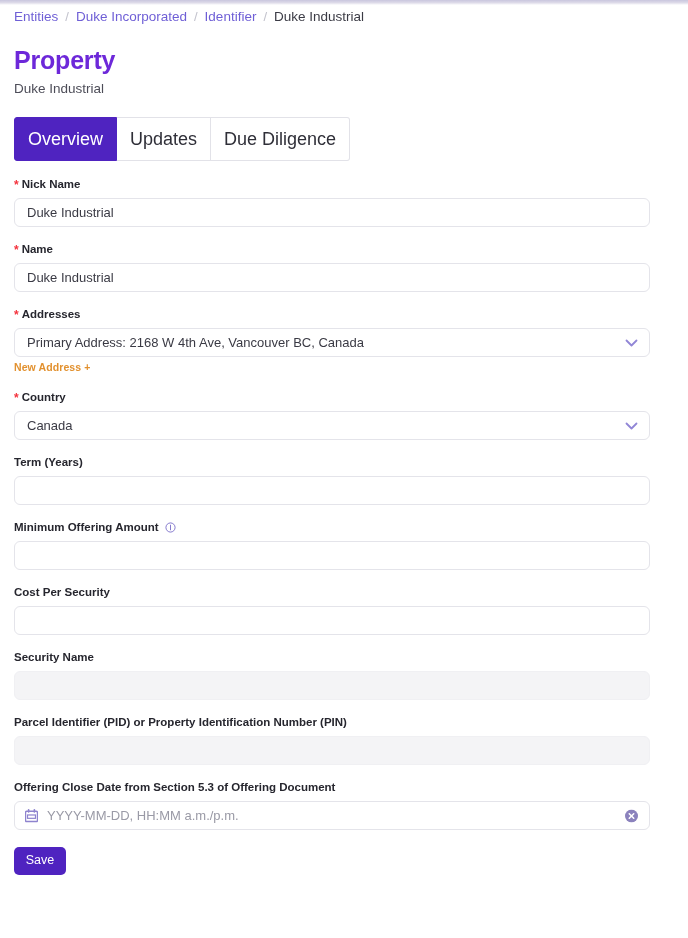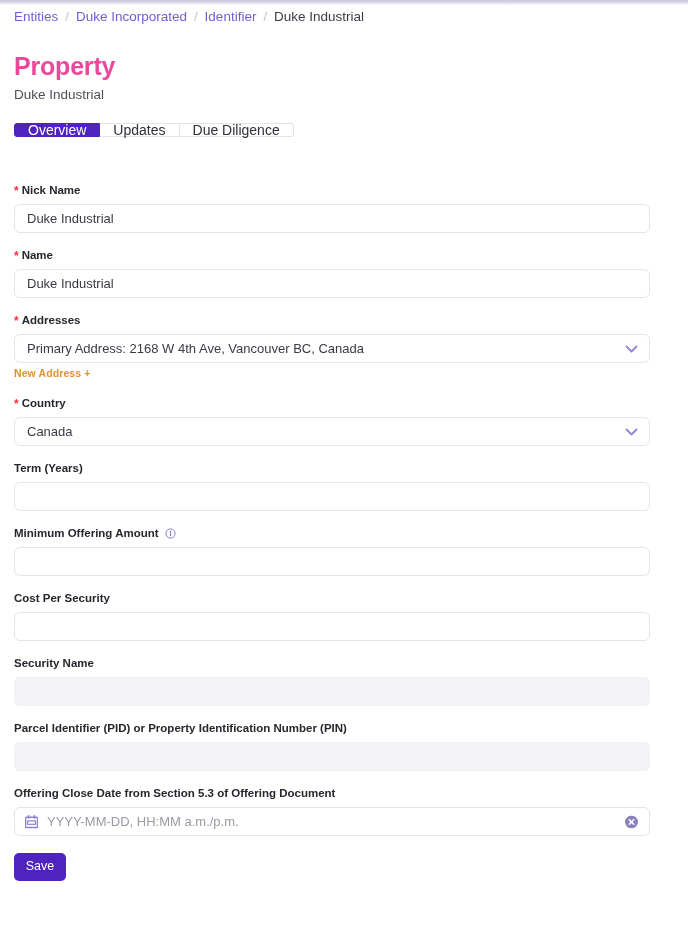--- a/index.html
+++ b/index.html
@@ -43,47 +43,47 @@
   }
   .crumb-current { color: #3b3b45; }
   .crumb-sep {
     color: #c2c2cc;
     margin: 0 7px;
     font-size: 13px;
   }
 
   
   .page-title {
-    margin-top: 23px;
+    margin-top: 17px;
     font-size: 25px;
     line-height: 30px;
     font-weight: bold;
-    color: #ec4899;
+    color: #6d28d9;
     letter-spacing: -0.2px;
   }
   .page-subtitle {
     margin-top: 5px;
     font-size: 13.5px;
     line-height: 18px;
     color: #4d4d58;
   }
 
   
   .tabs {
     display: flex;
     margin-top: 19px;
     height: 26px;
   }
   .tab {
     display: flex;
     align-items: center;
     justify-content: center;
-    height: 14px;
+    height: 44px;
     padding: 0 13px;
-    font-size: 14px;
+    font-size: 18px;
     color: #2f2f38;
     background: #ffffff;
     border: 1px solid #e2e2e8;
     border-left: none;
     cursor: pointer;
     white-space: nowrap;
   }
   .tab:first-child {
     border-left: 1px solid #4f23c0;
     border-radius: 3px 0 0 3px;

